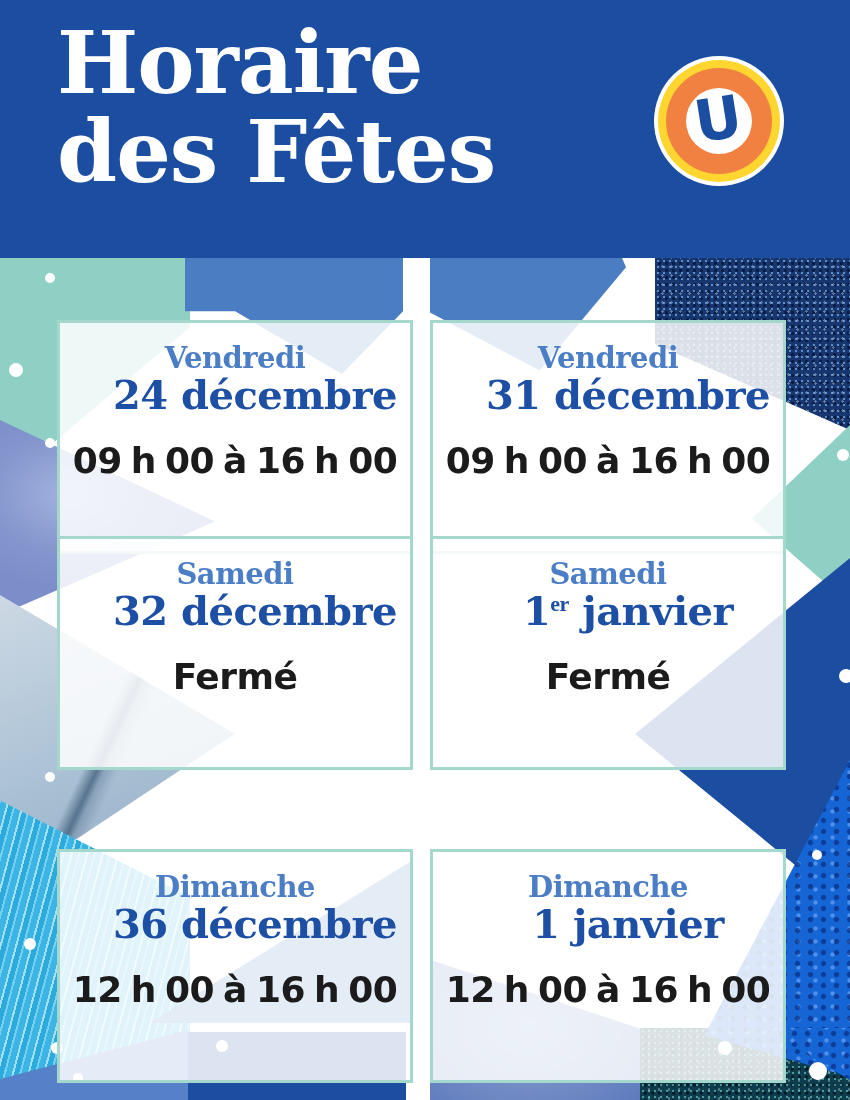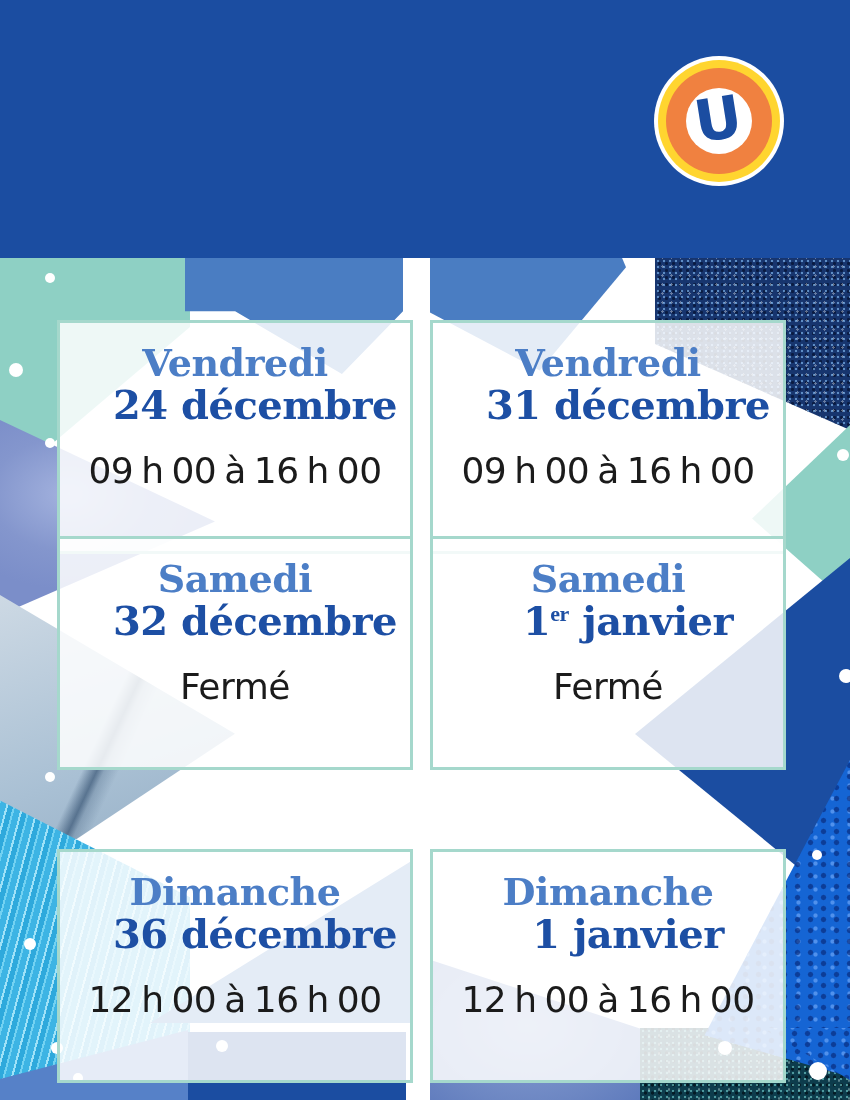--- a/index.html
+++ b/index.html
@@ -81,25 +81,25 @@
     display:flex;align-items:center;justify-content:center;}
   .logo-u{font-family:"DejaVu Sans","Liberation Sans",sans-serif;font-weight:bold;
     font-size:58px;line-height:1;color:var(--header_blue);transform:rotate(-9deg) translateY(-2px);}
 
   
   .card{position:absolute;width:350px;height:208px;background:rgba(255,255,255,.85);
     border:3px solid var(--card_border);z-index:1;text-align:center;padding-top:20px;box-sizing:content-box;}
   .c1{left:57px;} .c2{left:430px;}
   .r1{top:320px;} .r2{top:536px;} .r3{top:849px;}
   .card .day{font-family:"DejaVu Serif","Liberation Serif",serif;font-weight:bold;
-    font-size:38px;line-height:1.05;color:var(--day_blue);letter-spacing:-0.5px;}
+    font-size:29px;line-height:1.05;color:var(--day_blue);letter-spacing:-0.5px;}
   .card .date{font-family:"DejaVu Serif","Liberation Serif",serif;font-weight:bold;
     font-size:40px;line-height:1.1;color:var(--date_blue);letter-spacing:-0.5px;padding-left:40px;}
   .card .date sup{font-size:0.55em;vertical-align:super;line-height:0;font-family:Liberation Serif, serif;}
-  .card .hours{margin-top:24px;font-weight:normal;font-size:36px;line-height:1.1;
+  .card .hours{margin-top:24px;font-weight:bold;font-size:36px;line-height:1.1;
     color:var(--hours_black);letter-spacing:-0.5px;word-spacing:-3px;white-space:nowrap;}
 </style>
 </head>
 <body>
 
 <div class="poster">
 
   <div class="bg">
     <div class="sh s-seafoam-tl"></div>
     <div class="sh s-blueblock-l"></div>
@@ -129,20 +129,21 @@
     <div class="dot" style="left:216px;top:1040px;width:12px;height:12px"></div>
     <div class="dot" style="left:725px;top:505px;width:16px;height:16px"></div>
     <div class="dot" style="left:837px;top:449px;width:12px;height:12px"></div>
     <div class="dot" style="left:839px;top:669px;width:14px;height:14px"></div>
     <div class="dot" style="left:812px;top:850px;width:10px;height:10px"></div>
     <div class="dot" style="left:718px;top:1041px;width:14px;height:14px"></div>
     <div class="dot" style="left:809px;top:1062px;width:18px;height:18px"></div>
   </div>
 
   <div class="header">
+    <h1 class="title"><span>Horaire</span><br><span>des Fêtes</span></h1>
     <div class="logo">
       <div class="logo-yellow">
         <div class="logo-orange">
           <div class="logo-disc">
             <span class="logo-u">U</span>
           </div>
         </div>
       </div>
     </div>
   </div>

